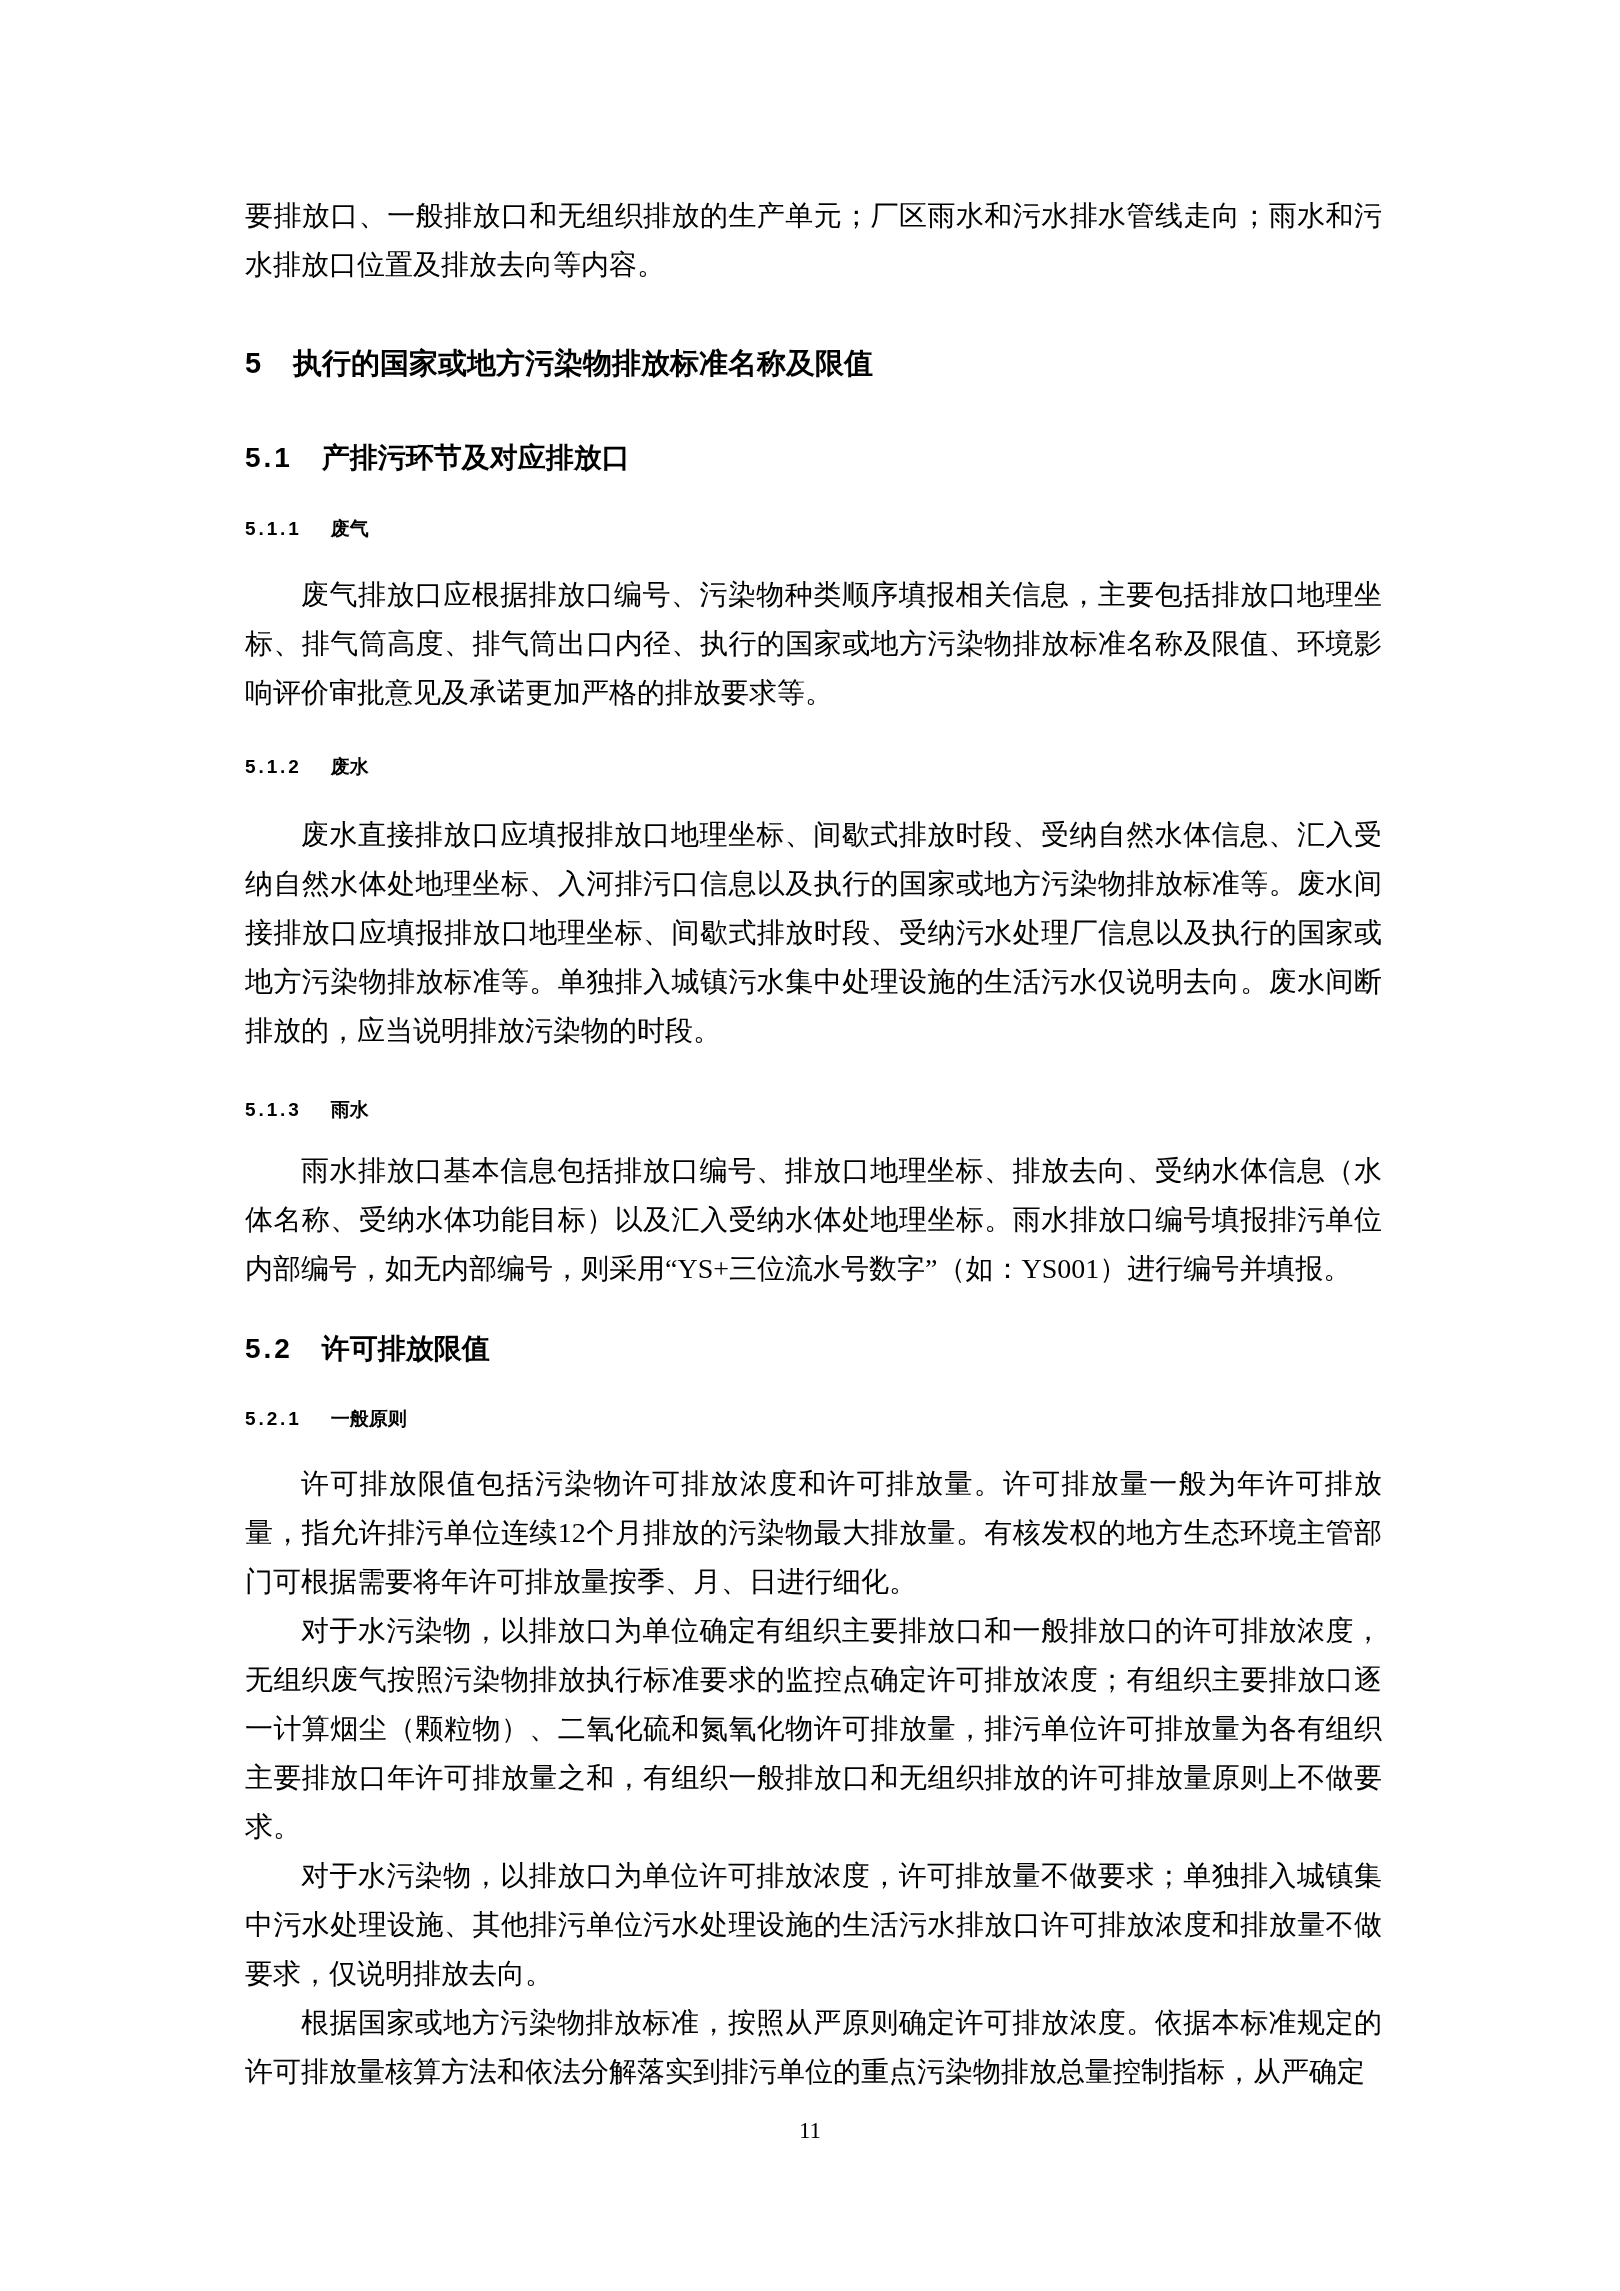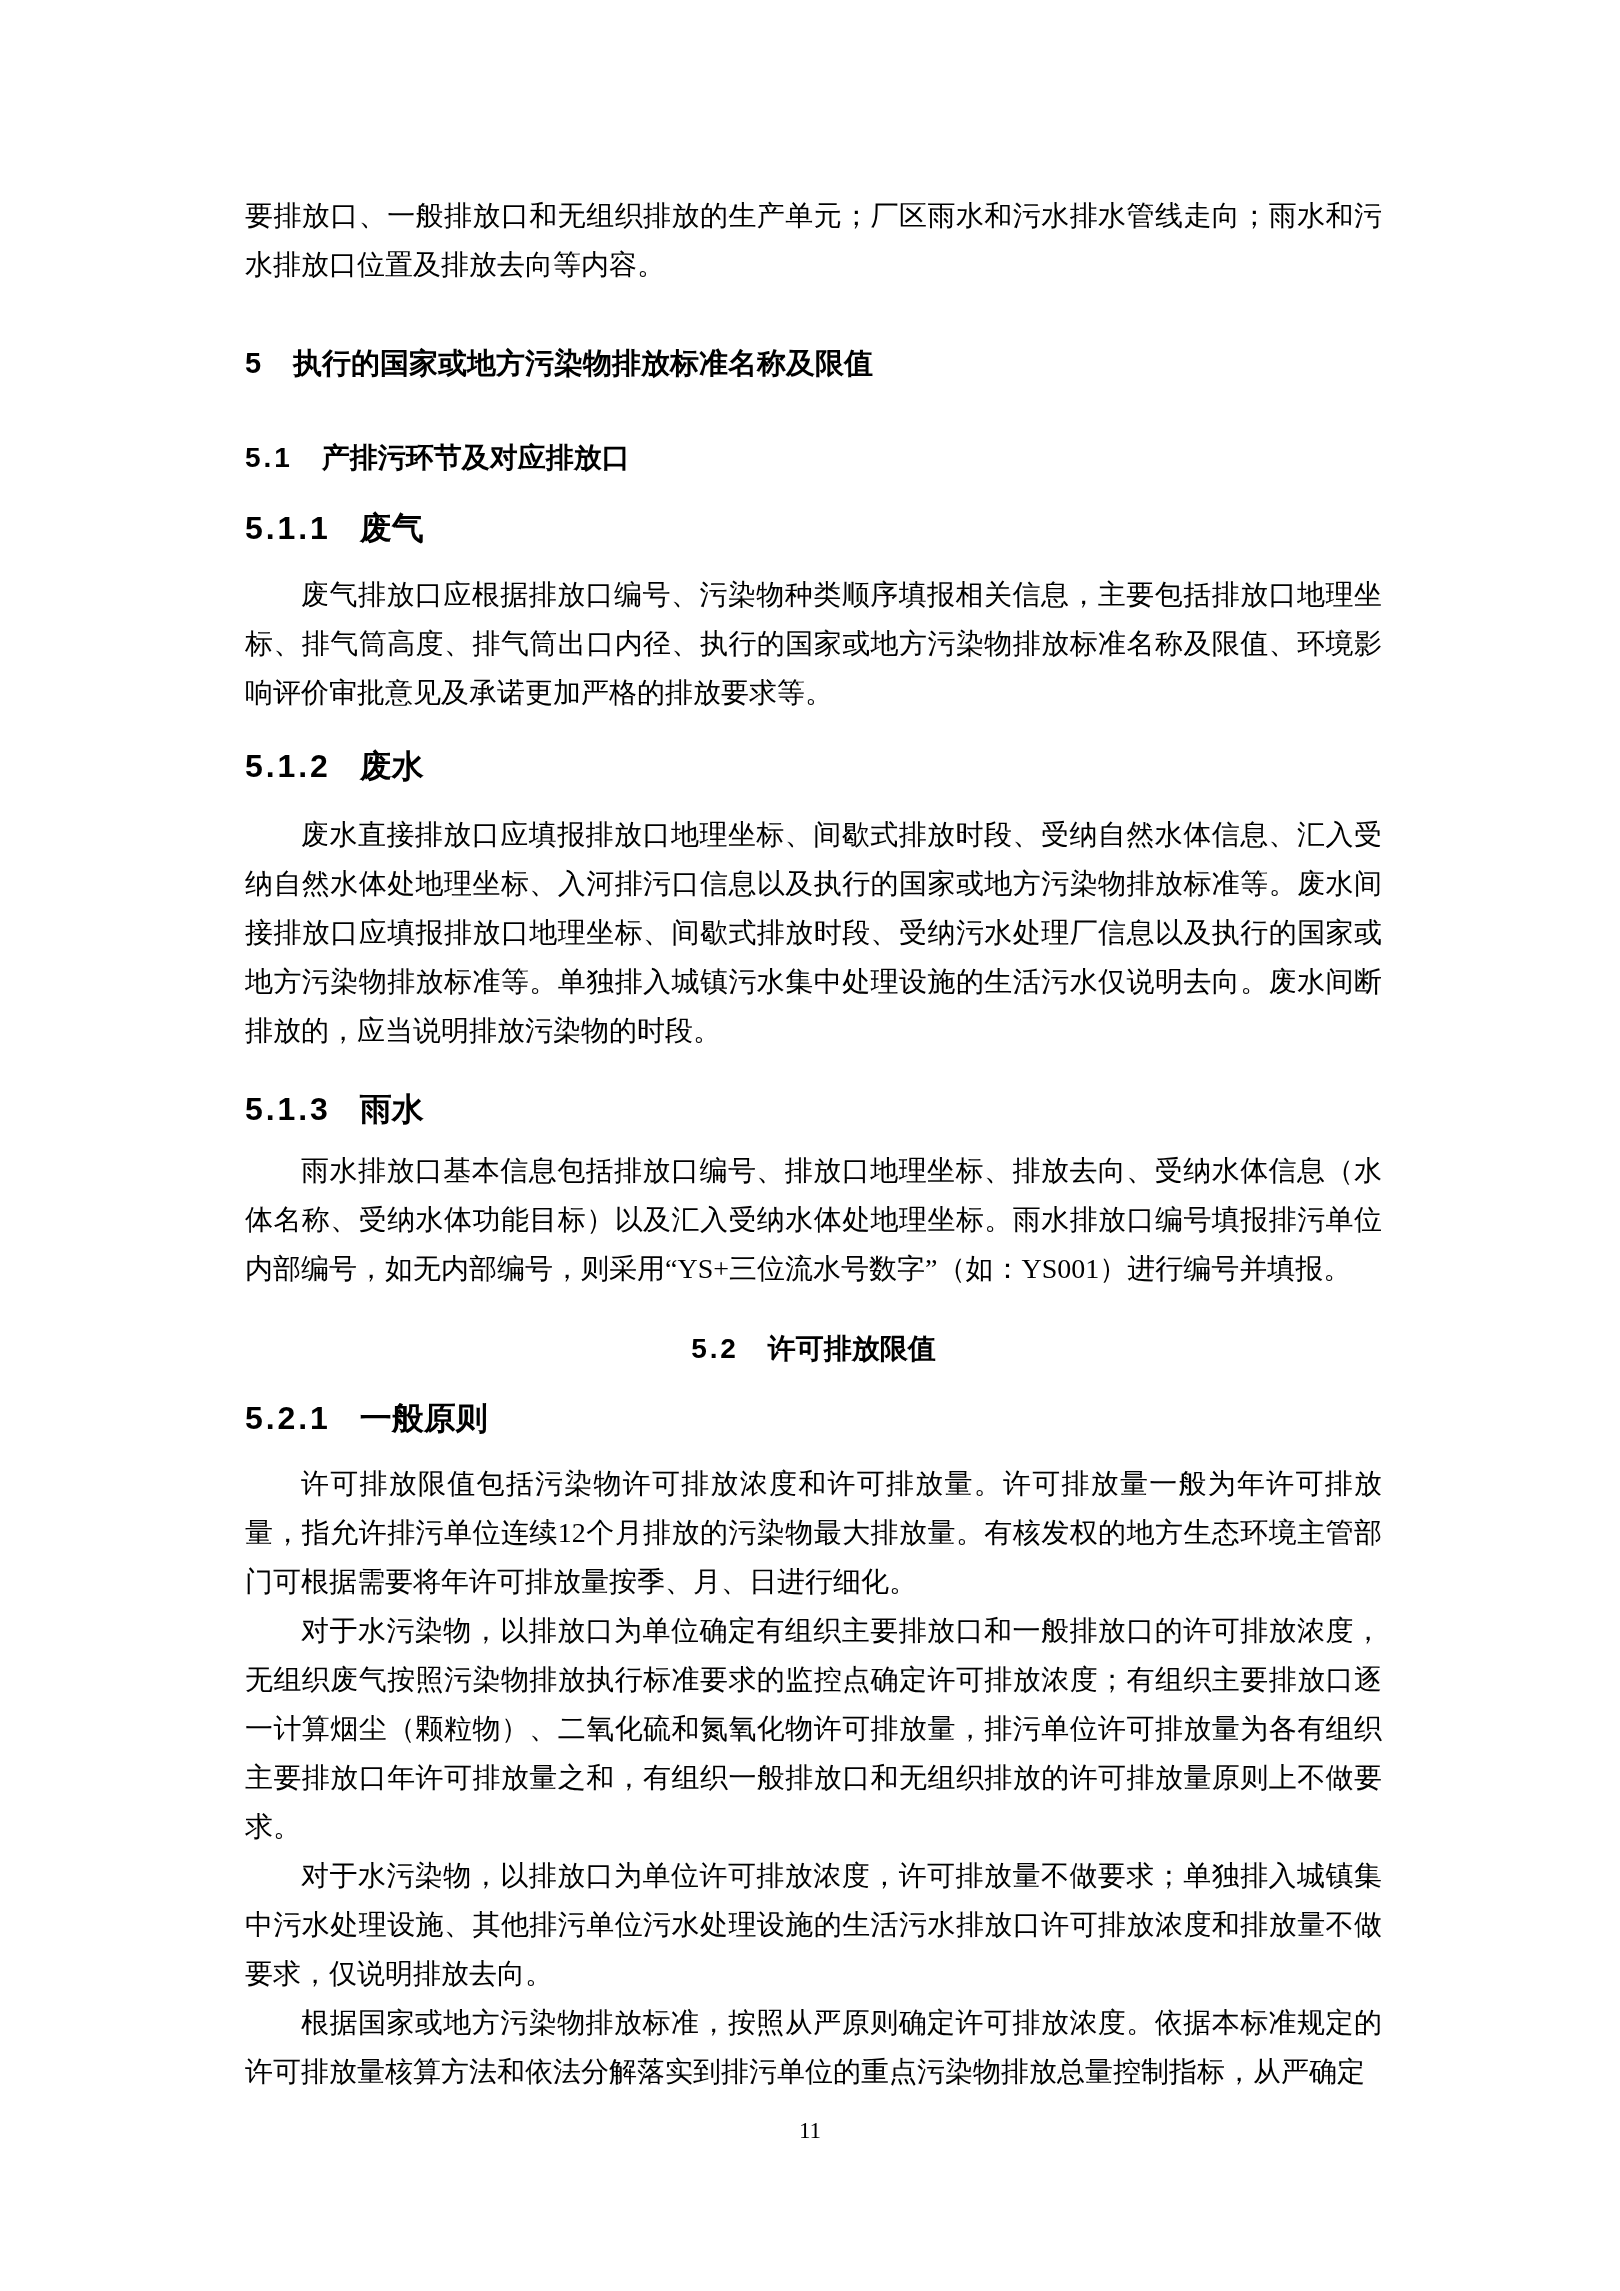--- a/index.html
+++ b/index.html
@@ -35,24 +35,24 @@
   }
   .heading{
     margin:0;
     font-family:"Liberation Sans","DejaVu Sans",sans-serif;
     font-weight:bold;
     color:#000;
     line-height:47px;
   }
   .h-l1{ font-size:29px; margin-top:51px; }
   .h-l2{ font-size:28px; margin-top:47px; }
-  .h-l3{ font-size:32px; margin-top:23.5px; }
+  .h-l3{ font-size:19px; margin-top:23.5px; }
   .mt-h512{ margin-top:25.5px; }
   .mt-h513{ margin-top:31px; }
-  .mt-h52{ margin-top:32px;text-align:center; }
+  .mt-h52{ margin-top:32px; }
   .mt-h521{ margin-top:23.5px; }
   .mt-p1{ margin-top:18.6px; }
   .mt-p2{ margin-top:20.6px; }
   .mt-p3{ margin-top:12.7px; }
   .mt-p4{ margin-top:16.7px; }
   .page-number{
     position:absolute;
     left:0;
     right:0;
     top:2115px;

